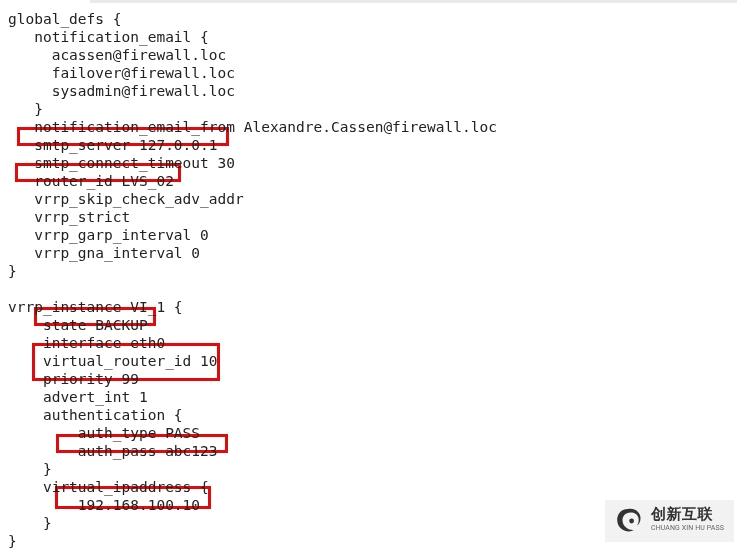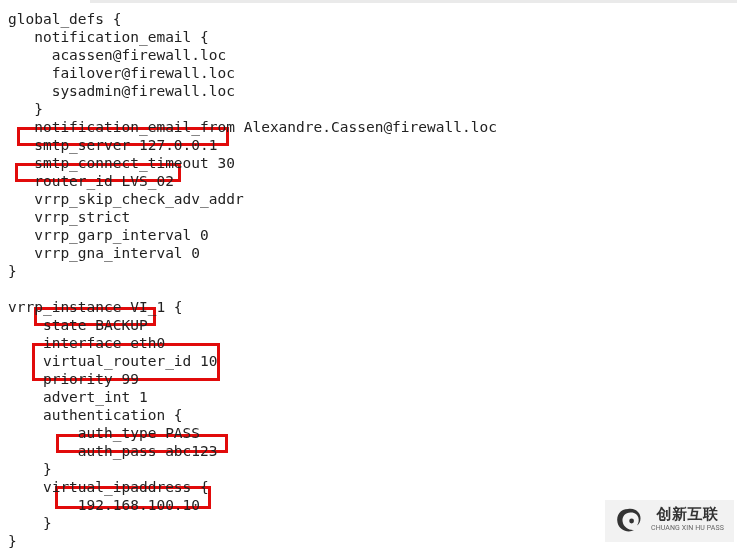--- a/index.html
+++ b/index.html
@@ -48,21 +48,21 @@
     gap: 8px;
     background: #f2f2f2;
     padding: 6px 10px 6px 8px;
     z-index: 5;
     font-family: -apple-system, "Segoe UI", Roboto, sans-serif;
   }
   .wm-logo {
     width: 30px; height: 30px;
     display: flex; align-items: center; justify-content: center;
   }
-  .wm-text { line-height: 14px; text-align: center; }
+  .wm-text { line-height: 14px; }
   .wm-cn { font-size: 15px; font-weight: 700; color: #333; letter-spacing: 0.5px; }
   .wm-en { font-size: 7px; color: #666; letter-spacing: 0.1px; }
   svg.logo { width: 30px; height: 30px; }
 </style>
 </head>
 <body>
 
 <div class="smudge-top"></div>
 
 <pre class="code" id="code"><span class="line">global_defs {</span><span class="line">   notification_email {</span><span class="line">     acassen@firewall.loc</span><span class="line">     failover@firewall.loc</span><span class="line">     sysadmin@firewall.loc</span><span class="line">   }</span><span class="line">   notification_email_from Alexandre.Cassen@firewall.loc</span><span class="line">   smtp_server 127.0.0.1</span><span class="line">   smtp_connect_timeout 30</span><span class="line">   router_id LVS_02</span><span class="line">   vrrp_skip_check_adv_addr</span><span class="line">   vrrp_strict</span><span class="line">   vrrp_garp_interval 0</span><span class="line">   vrrp_gna_interval 0</span><span class="line">}</span><span class="line"></span><span class="line">vrrp_instance VI_1 {</span><span class="line">    state BACKUP</span><span class="line">    interface eth0</span><span class="line">    virtual_router_id 10</span><span class="line">    priority 99</span><span class="line">    advert_int 1</span><span class="line">    authentication {</span><span class="line">        auth_type PASS</span><span class="line">        auth_pass abc123</span><span class="line">    }</span><span class="line">    virtual_ipaddress {</span><span class="line">        192.168.100.10</span><span class="line">    }</span><span class="line">}</span></pre>

